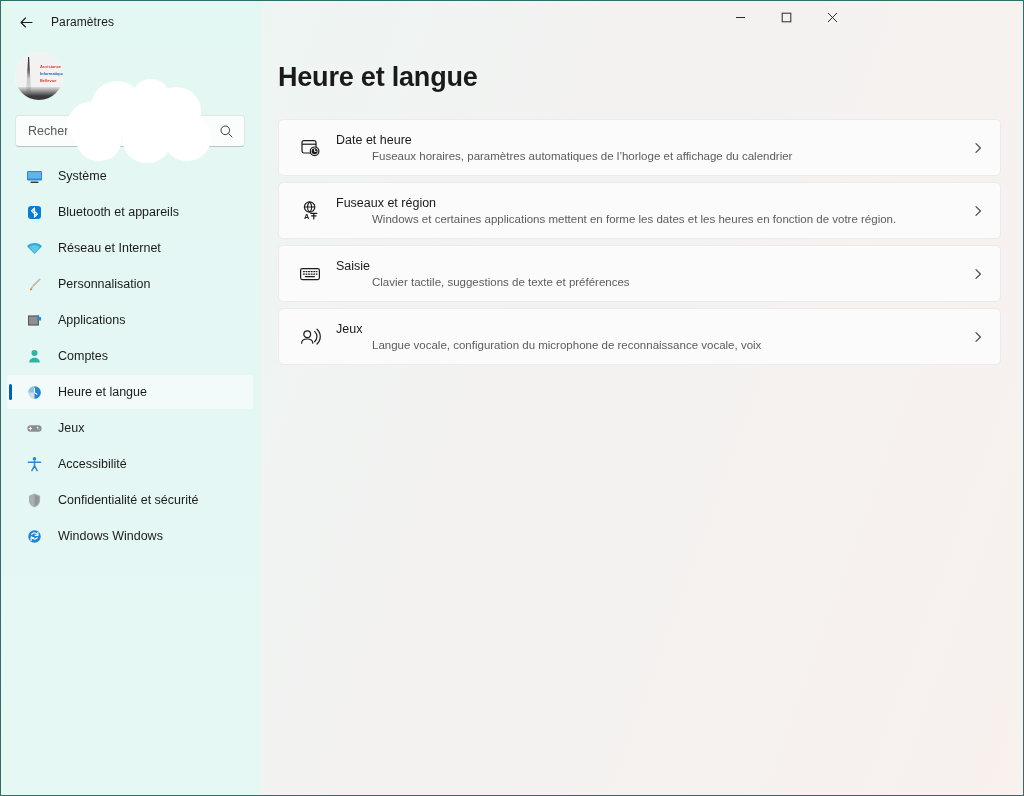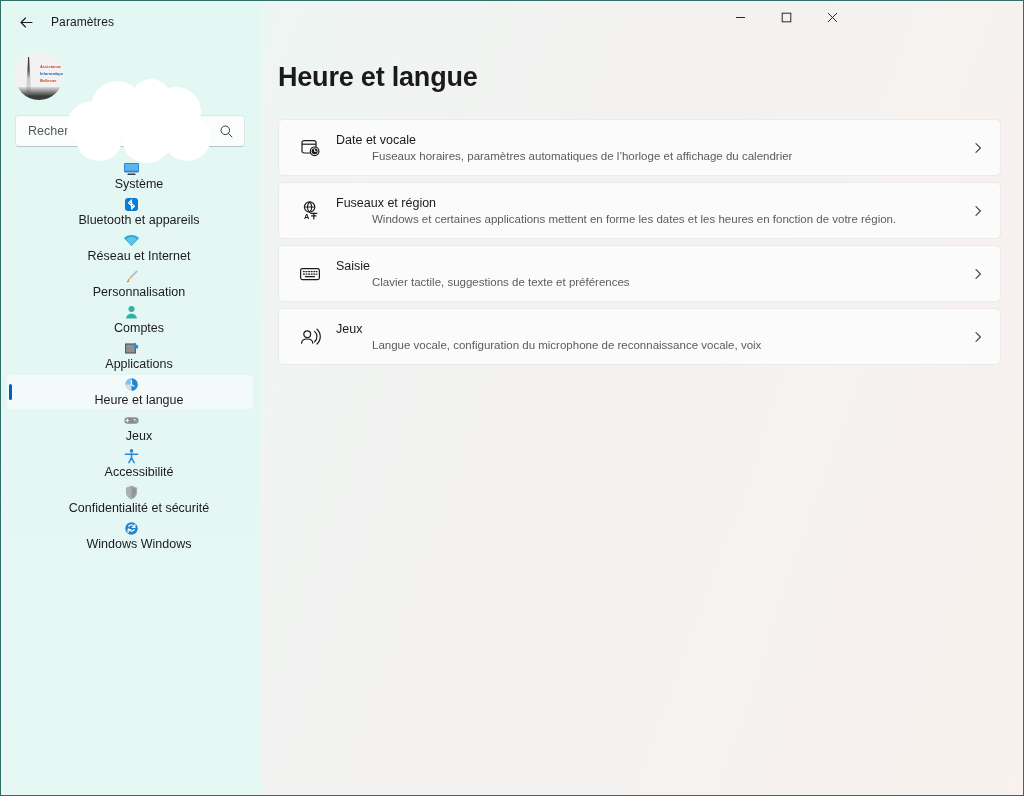--- a/index.html
+++ b/index.html
@@ -151,21 +151,20 @@
   .nav { margin-top: 12px; padding: 0 8px 0 6px; }
   .nav-item {
     position: relative;
     display: flex;
     align-items: center;
     height: 34px;
     margin-bottom: 2px;
     padding-left: 18px;
     border-radius: 4px;
     cursor: default;
-    flex-direction: column;
   }
   .nav-item.selected { background: rgba(255,255,255,.55); }
   .nav-item.selected::before {
     content: "";
     position: absolute;
     left: 2px; top: 9px;
     width: 3px; height: 16px;
     background: #005fb8;
     border-radius: 2px;
   }
@@ -337,37 +336,37 @@
             <path d="M5.9 9.9l1.3 1.3-3.1 3.3 1.8-4.6z" fill="#f0a030"></path>
             <path d="M3.9 14.6l.9-2.4 1.5 1.5z" fill="#e06a1e"></path>
           </svg>
         </span>
         <span class="nav-label">Personnalisation</span>
       </div>
 
       <div class="nav-item">
         <span class="nav-icon">
           <svg width="17" height="17" viewBox="0 0 17 17" aria-hidden="true">
-            <circle cx="8.5" cy="5" r="3" fill="#2fb3a3"></circle>
-            <path d="M3.2 14.4c0-3 2.4-4.7 5.3-4.7s5.3 1.7 5.3 4.7z" fill="#2fb3a3"></path>
-          </svg>
-        </span>
-        <span class="nav-label">Comptes</span>
-      </div>
-
-      <div class="nav-item">
-        <span class="nav-icon">
-          <svg width="17" height="17" viewBox="0 0 17 17" aria-hidden="true">
             <rect x="2" y="3.4" width="11" height="10.2" fill="#5b5b5b"></rect>
             <rect x="3.1" y="4.6" width="8.8" height="7.8" fill="#8f8f8f"></rect>
             <path d="M12.1 2.4l1.5 2.7h-3z" fill="#2b88d8"></path>
             <rect x="11.1" y="5.1" width="4" height="3.4" fill="#2b88d8"></rect>
           </svg>
         </span>
         <span class="nav-label">Applications</span>
+      </div>
+
+      <div class="nav-item">
+        <span class="nav-icon">
+          <svg width="17" height="17" viewBox="0 0 17 17" aria-hidden="true">
+            <circle cx="8.5" cy="5" r="3" fill="#2fb3a3"></circle>
+            <path d="M3.2 14.4c0-3 2.4-4.7 5.3-4.7s5.3 1.7 5.3 4.7z" fill="#2fb3a3"></path>
+          </svg>
+        </span>
+        <span class="nav-label">Comptes</span>
       </div>
 
       <div class="nav-item selected">
         <span class="nav-icon">
           <svg width="17" height="17" viewBox="0 0 17 17" aria-hidden="true">
             <circle cx="8.5" cy="8.5" r="6.3" fill="#d6dde2"></circle>
             <path d="M8.5 2.2a6.3 6.3 0 016.3 6.3 6.3 6.3 0 01-6.3 6.3z" fill="#1f86d0"></path>
             <path d="M2.2 8.5a6.3 6.3 0 016.3-6.3v6.3z" fill="#7fc4ee"></path>
             <path d="M8.5 4.6v4l2.6 1.6" fill="none" stroke="#fff" stroke-width="1.1" stroke-linecap="round"></path>
           </svg>
@@ -430,21 +429,21 @@
       <span class="card-icon">
         <svg width="21" height="21" viewBox="0 0 21 21" fill="none" aria-hidden="true">
           <rect x="2" y="3.6" width="14" height="12.4" rx="2" stroke="currentColor" stroke-width="1.2"></rect>
           <path d="M2 7.2h14" stroke="currentColor" stroke-width="1.2"></path>
           <circle cx="14.6" cy="14.3" r="4.3" fill="#fbfbfb" stroke="currentColor" stroke-width="1.2"></circle>
           <circle cx="14.6" cy="14.3" r="3" fill="currentColor"></circle>
           <path d="M14.6 12.4v2h1.5" stroke="#fbfbfb" stroke-width="1" stroke-linecap="round"></path>
         </svg>
       </span>
       <div class="card-text">
-        <div class="card-title">Date et vocale</div>
+        <div class="card-title">Date et heure</div>
         <div class="card-sub">Fuseaux horaires, paramètres automatiques de l’horloge et affichage du calendrier</div>
       </div>
       <span class="card-chevron">
         <svg width="12" height="12" viewBox="0 0 12 12" fill="none" aria-hidden="true">
           <path d="M4 1.6L8.4 6 4 10.4" stroke="currentColor" stroke-width="1.2" stroke-linecap="round" stroke-linejoin="round"></path>
         </svg>
       </span>
     </div>
 
     <div class="card">

